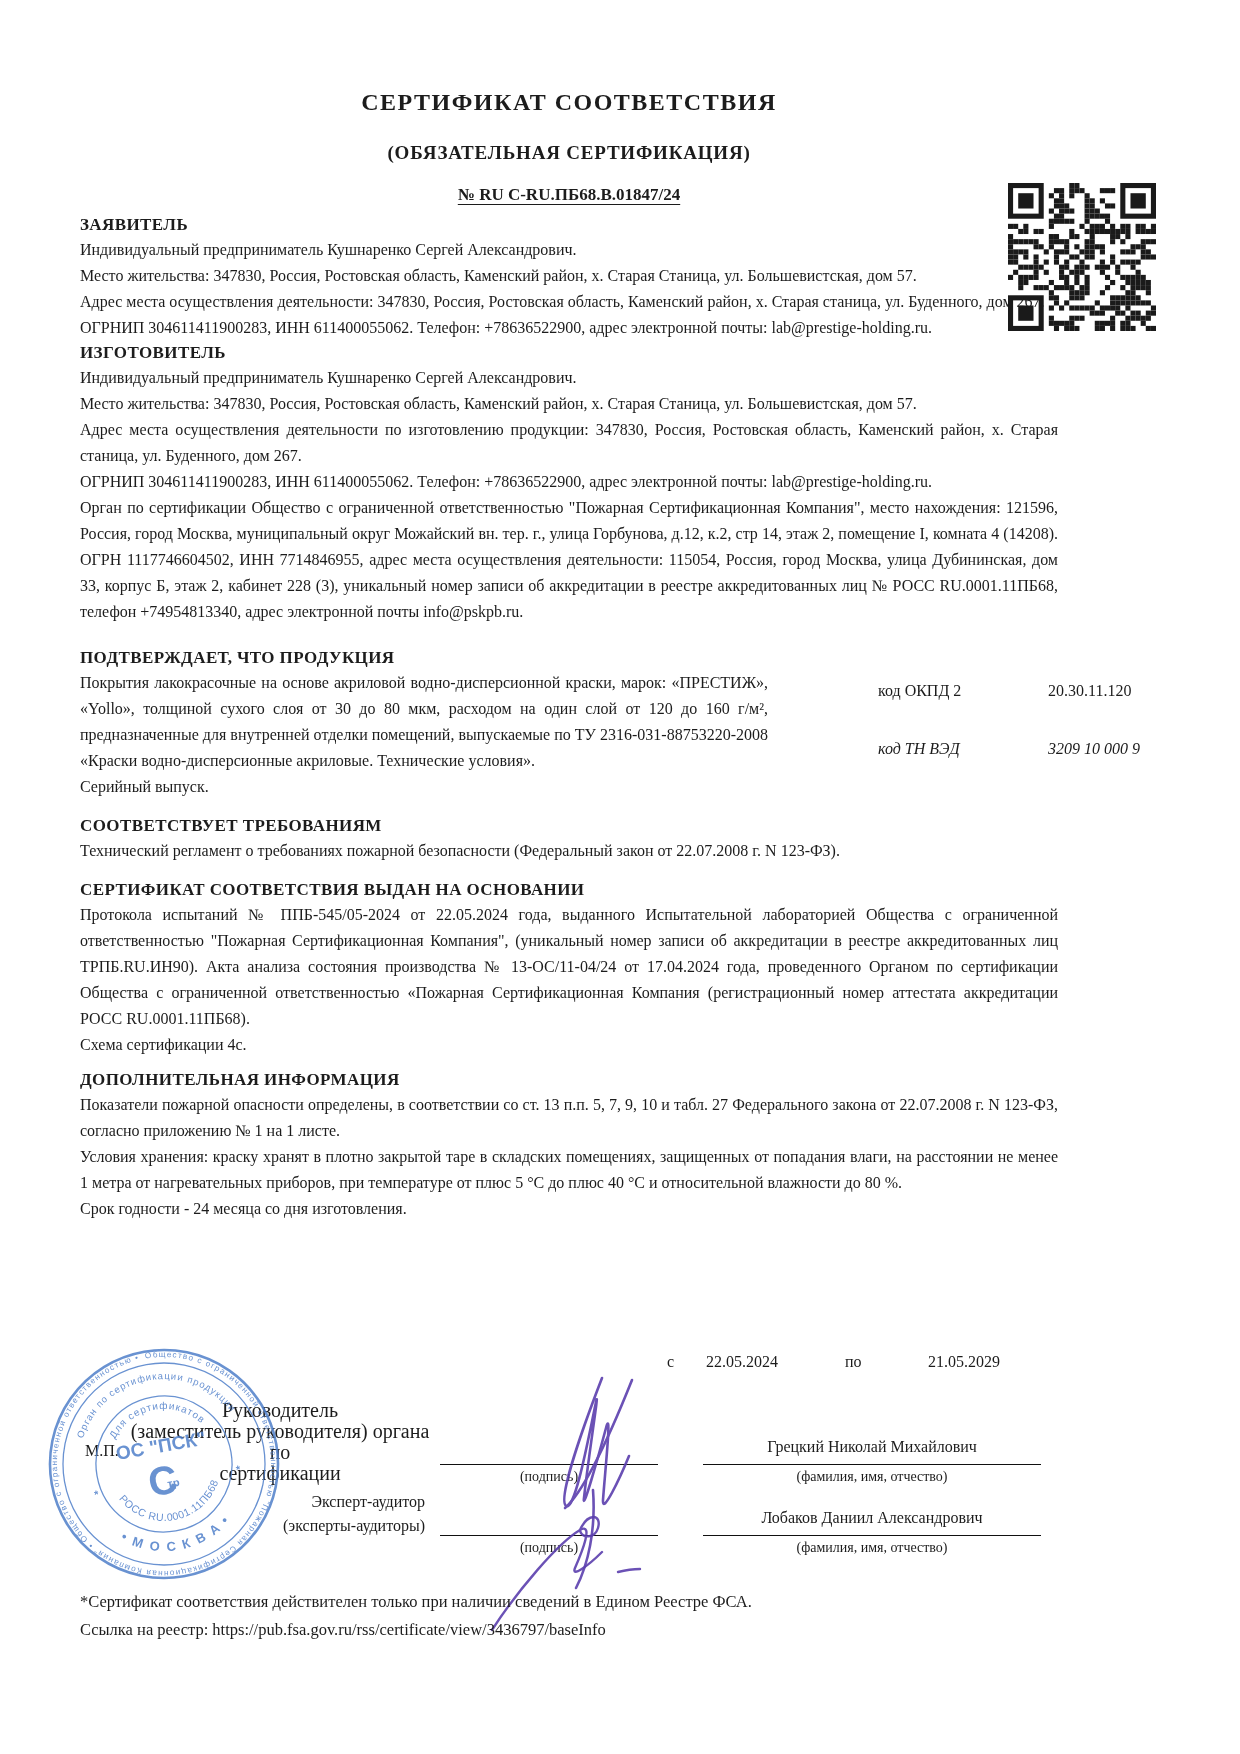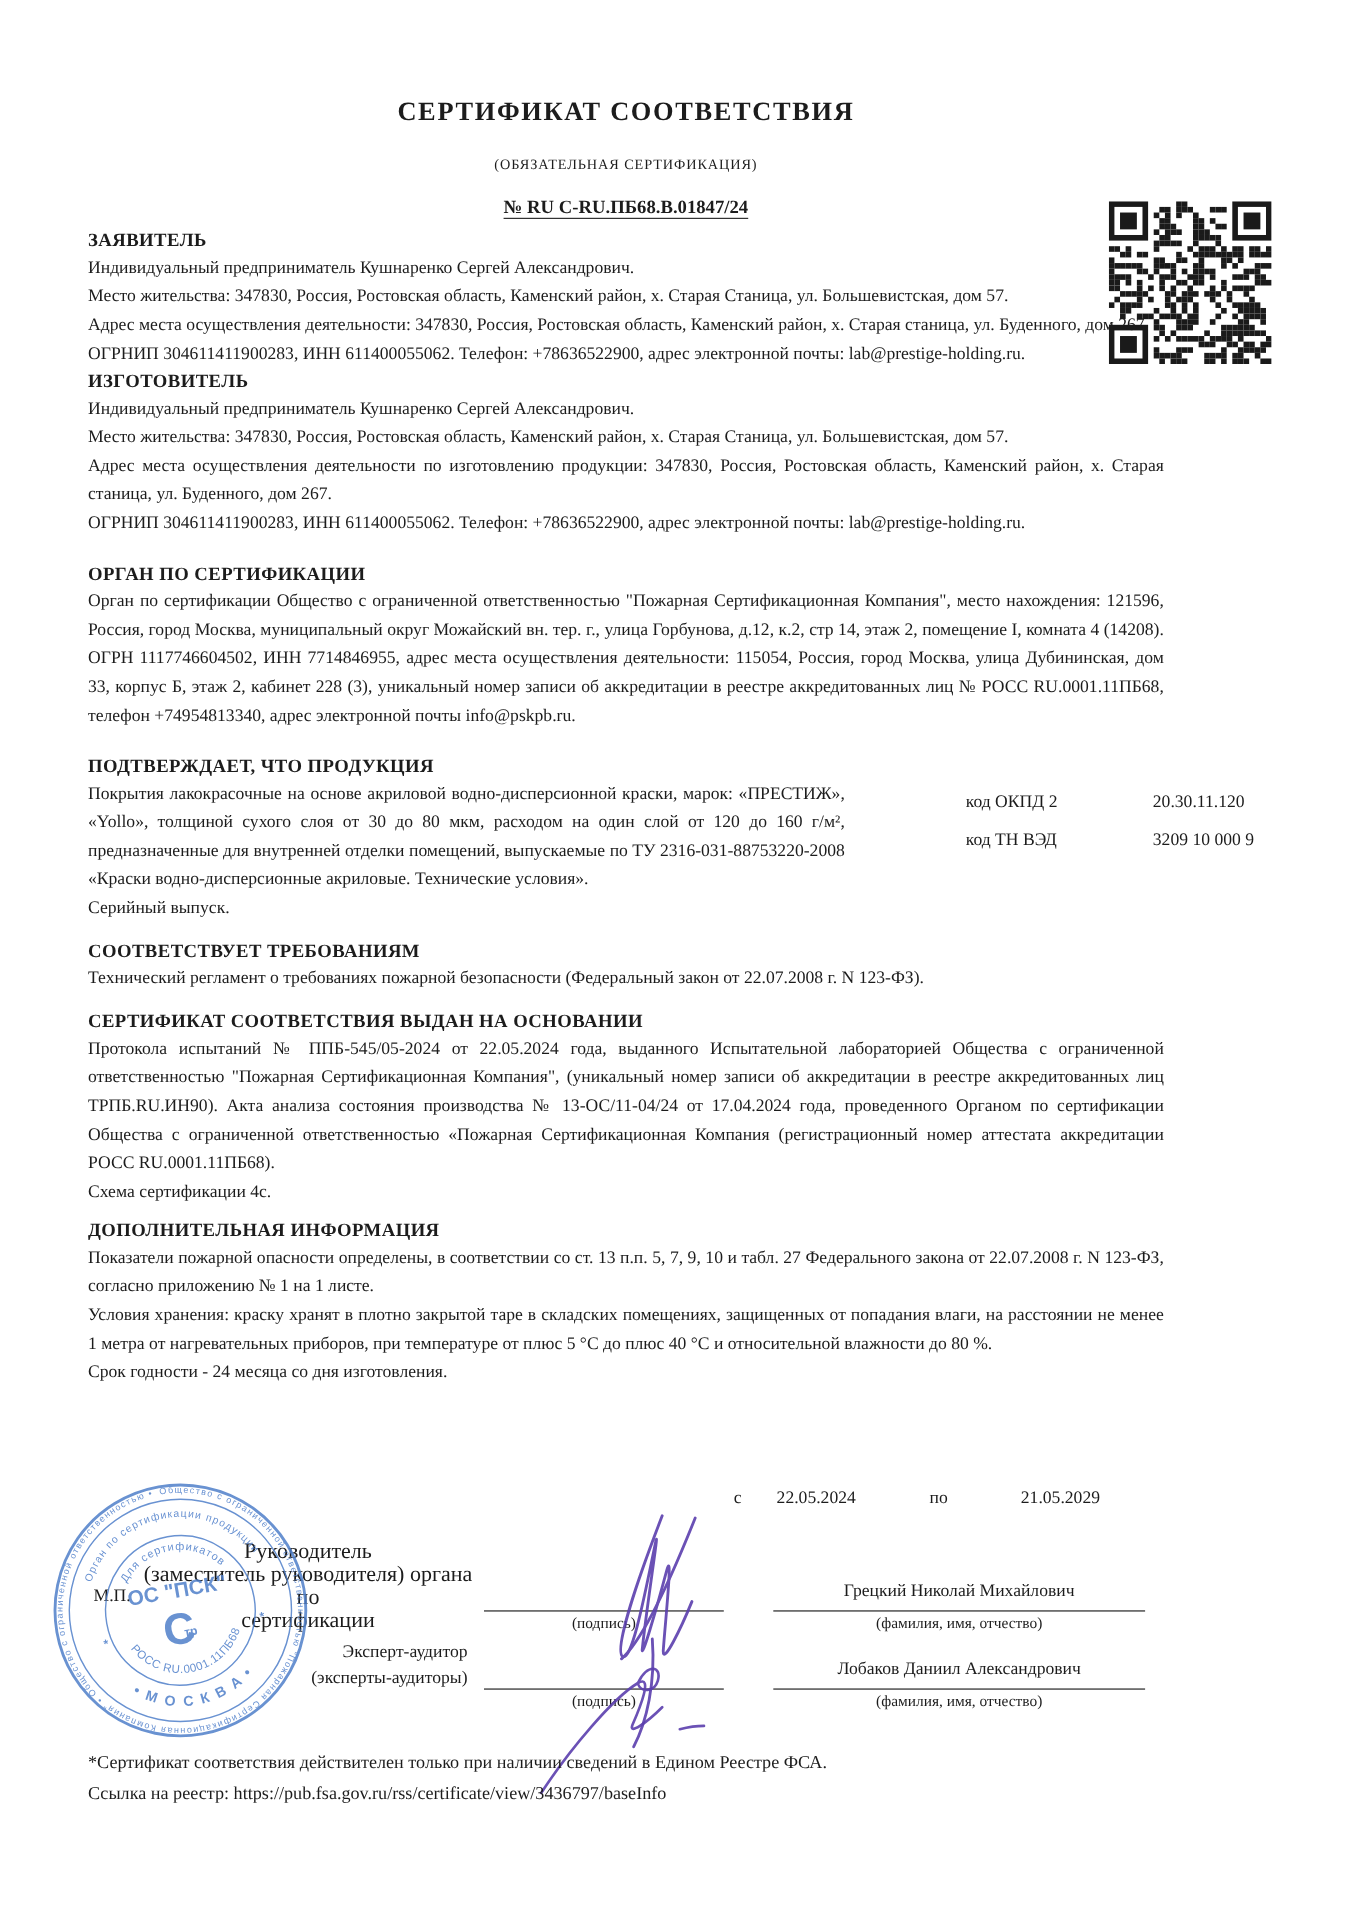--- a/index.html
+++ b/index.html
@@ -23,23 +23,24 @@
   }
   .doc-title {
     text-align: center;
     font-size: 24px;
     font-weight: bold;
     letter-spacing: 1.5px;
     line-height: 28px;
   }
   .doc-subtitle {
     text-align: center;
-    font-size: 13px;
+    font-size: 19px;
     letter-spacing: 0.8px;
     margin-top: 26px;
+    font-weight: bold;
   }
   .doc-number {
     text-align: center;
     font-size: 17px;
     font-weight: bold;
     margin-top: 21px;
     line-height: 20px;
   }
   .doc-number span {
     text-decoration: underline;
@@ -56,21 +57,21 @@
     font-size: 16px;
     line-height: 26px;
     text-align: justify;
   }
   .organ-text { margin-bottom: 0; }
   .product-wrap { display: flex; align-items: flex-start; justify-content: center; }
   .product-left { width: 688px; }
   .product-right { width: 270px; margin-left: 20px; font-size: 16px; }
   .code-row { padding-left: 90px; white-space: nowrap; }
   .code-row.first { margin-top: 12px; }
-  .code-row.second { margin-top: 16px; }
+  .code-row.second { margin-top: 40px; font-style: italic; }
   .code-label { display: inline-block; width: 170px; }
   .qr {
     position: absolute;
     left: 1008px;
     top: 183px;
     width: 148px;
     height: 148px;
   }
   
   .abs { position: absolute; }
@@ -446,21 +447,20 @@
     <p class="body-line">Место жительства: 347830, Россия, Ростовская область, Каменский район, х. Старая Станица, ул. Большевистская, дом 57.</p>
     <p class="body-line">Адрес места осуществления деятельности: 347830, Россия, Ростовская область, Каменский район, х. Старая станица, ул. Буденного, дом 267.</p>
     <p class="body-line">ОГРНИП 304611411900283, ИНН 611400055062. Телефон: +78636522900, адрес электронной почты: lab@prestige-holding.ru.</p>
 
     <div class="sec-h">ИЗГОТОВИТЕЛЬ</div>
     <p class="body-line">Индивидуальный предприниматель Кушнаренко Сергей Александрович.</p>
     <p class="body-line">Место жительства: 347830, Россия, Ростовская область, Каменский район, х. Старая Станица, ул. Большевистская, дом 57.</p>
     <p class="body-line">Адрес места осуществления деятельности по изготовлению продукции: 347830, Россия, Ростовская область, Каменский район, х. Старая станица, ул. Буденного, дом 267.</p>
     <p class="body-line">ОГРНИП 304611411900283, ИНН 611400055062. Телефон: +78636522900, адрес электронной почты: lab@prestige-holding.ru.</p>
 
-    <div class="sec-h mt">ОРГАН ПО СЕРТИФИКАЦИИ</div>
     <p class="body-line organ-text">Орган по сертификации Общество с ограниченной ответственностью "Пожарная Сертификационная Компания", место нахождения: 121596, Россия, город Москва, муниципальный округ Можайский вн. тер. г., улица Горбунова, д.12, к.2, стр 14, этаж 2, помещение I, комната 4 (14208). ОГРН 1117746604502, ИНН 7714846955, адрес места осуществления деятельности: 115054, Россия, город Москва, улица Дубининская, дом 33, корпус Б, этаж 2, кабинет 228 (3), уникальный номер записи об аккредитации в реестре аккредитованных лиц № РОСС RU.0001.11ПБ68, телефон +74954813340, адрес электронной почты info@pskpb.ru.</p>
 
     <div class="sec-h mt">ПОДТВЕРЖДАЕТ, ЧТО ПРОДУКЦИЯ</div>
     <div class="product-wrap">
       <div class="product-left">
         <p class="body-line">Покрытия лакокрасочные на основе акриловой водно-дисперсионной краски, марок: «ПРЕСТИЖ», «Yollo», толщиной сухого слоя от 30 до 80 мкм, расходом на один слой от 120 до 160 г/м², предназначенные для внутренней отделки помещений, выпускаемые по ТУ 2316-031-88753220-2008 «Краски водно-дисперсионные акриловые. Технические условия».</p>
         <p class="body-line">Серийный выпуск.</p>
       </div>
       <div class="product-right">
         <div class="code-row first">

